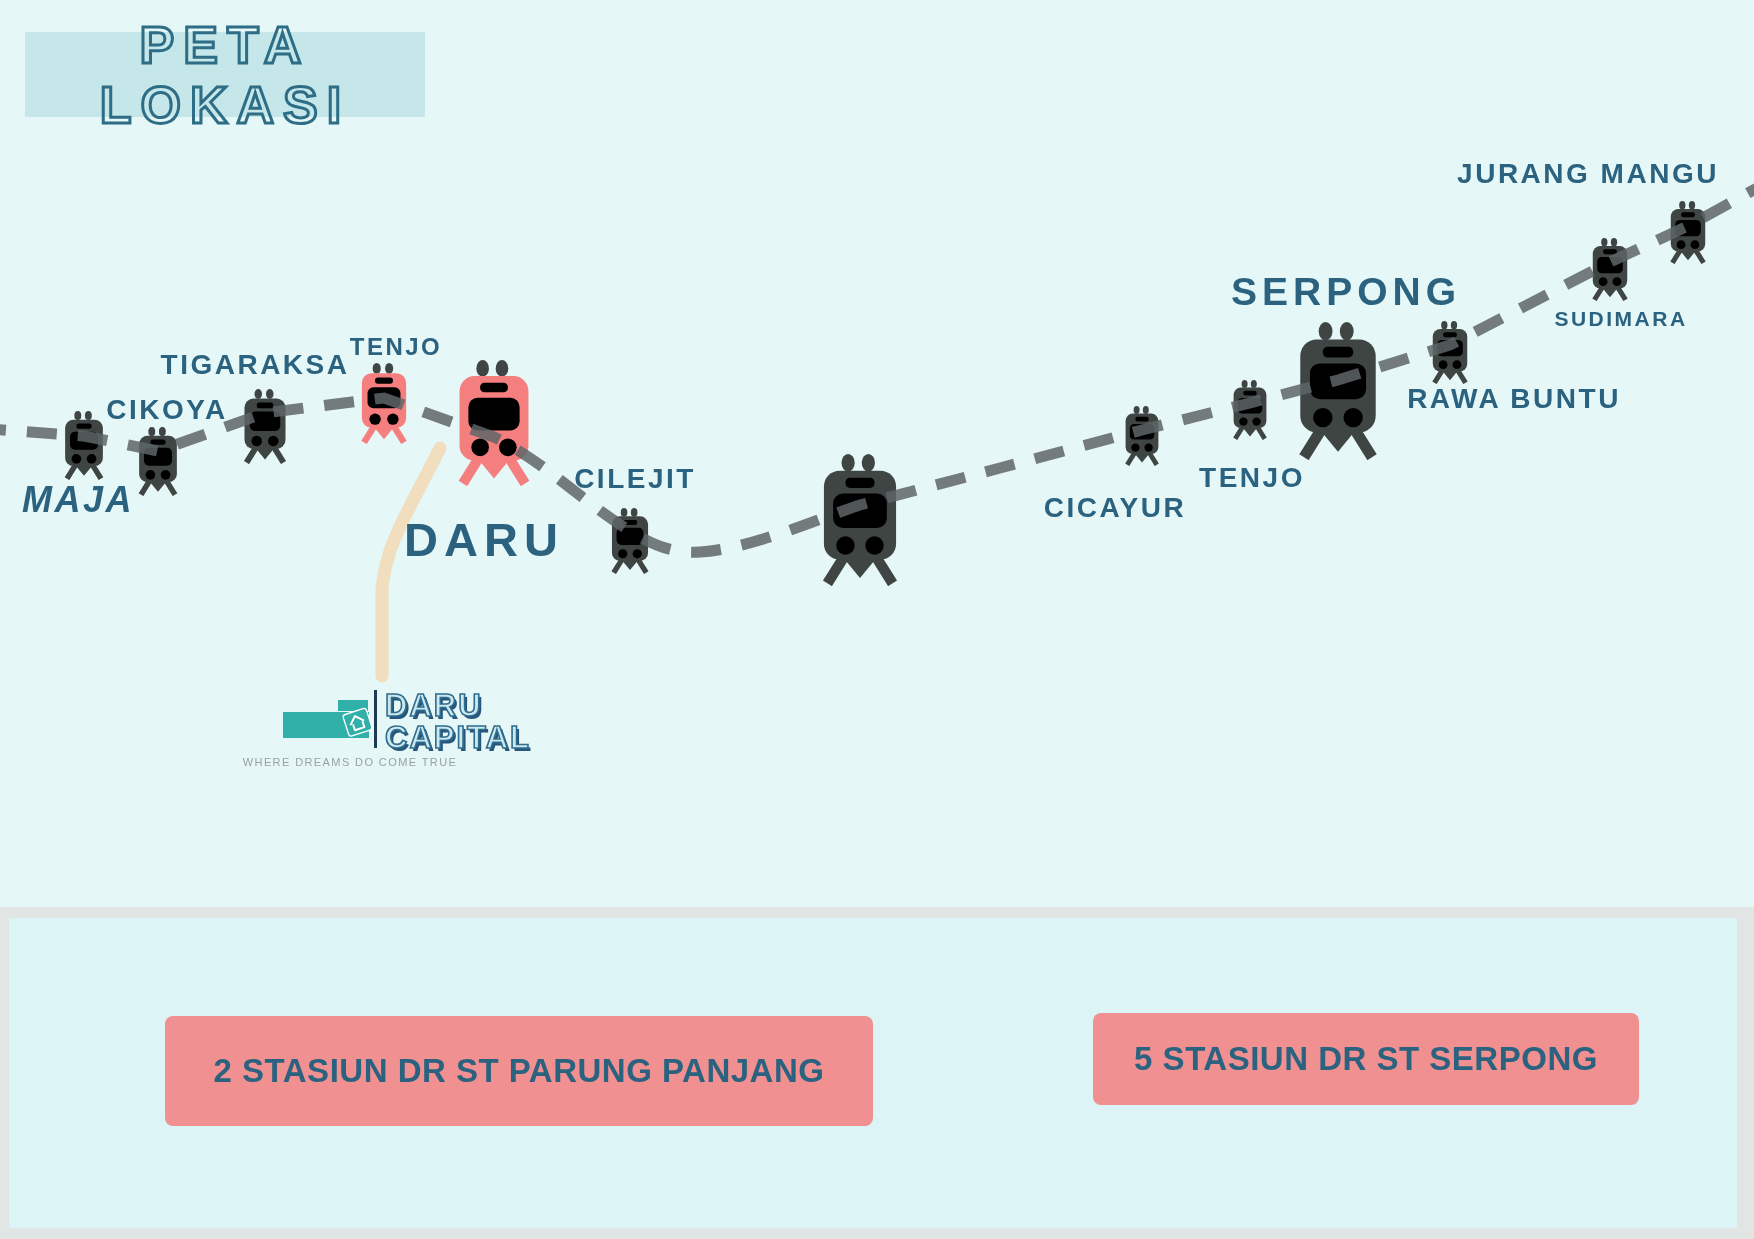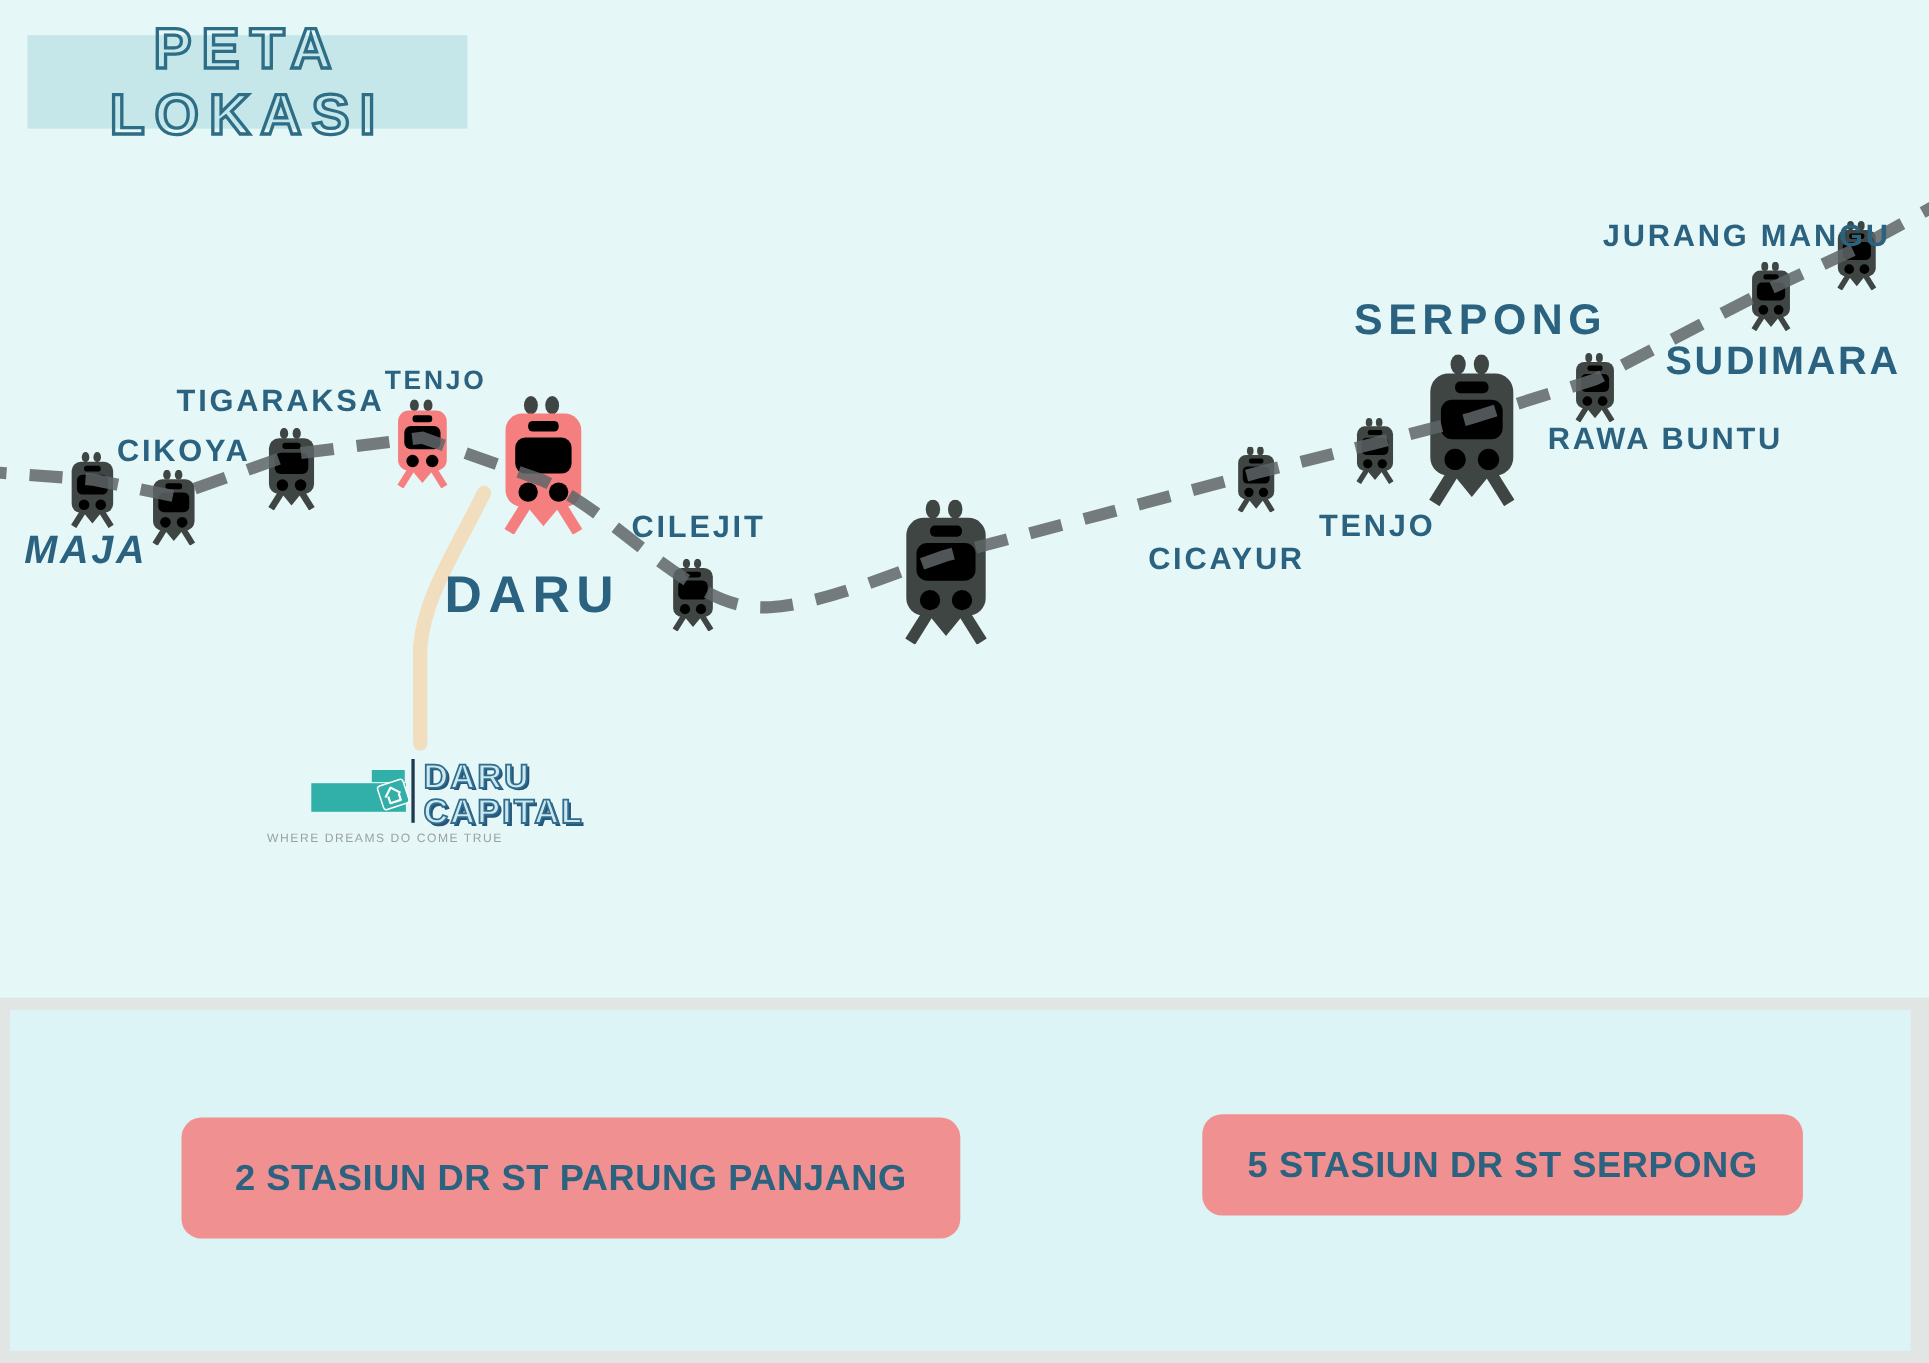--- a/index.html
+++ b/index.html
@@ -50,21 +50,21 @@
   .logo .w2{top:34px;}
   .logo .tagline{
     position:absolute;left:95px;top:68px;transform:translateX(-50%);
     font-size:11px;font-weight:400;letter-spacing:1.4px;white-space:nowrap;
     color:#9aa1a1;
   }
 
   .panel{position:absolute;left:0;top:907px;width:1754px;height:332px;background:var(--frame,#e1e5e3);z-index:5;}
   .panel-inner{position:absolute;left:9px;right:17px;top:11px;bottom:11px;background:var(--panel-bg,#dcf4f5);}
   .callout-box{
-    position:absolute;z-index:6;border-radius:18px;
+    position:absolute;z-index:6;border-radius:8px;
     background:var(--callout-bg,#f19090);
     display:flex;align-items:center;justify-content:center;
   }
   .callout-box span{
     font-weight:800;font-size:33px;letter-spacing:0.5px;white-space:nowrap;
     color:var(--label,#29607f);
   }
   .cb1{left:165px;top:1016px;width:708px;height:110px;}
   .cb2{left:1093px;top:1013px;width:546px;height:92px;}
   .ct1{left:46px;top:985px;width:100px;height:150px;}
@@ -148,22 +148,22 @@
       <div class="st-label" style="left: 78px; top: 479px; font-size: 36px; letter-spacing: 2.5px; font-style: italic;">MAJA</div>
       <div class="st-label" style="left: 167px; top: 394px; font-size: 28px; letter-spacing: 2.5px;">CIKOYA</div>
       <div class="st-label" style="left: 255px; top: 349px; font-size: 28px; letter-spacing: 2.5px;">TIGARAKSA</div>
       <div class="st-label" style="left: 396px; top: 333px; font-size: 24px; letter-spacing: 2.5px;">TENJO</div>
       <div class="st-label" style="left: 484px; top: 512px; font-size: 47px; letter-spacing: 6px;">DARU</div>
       <div class="st-label" style="left: 635px; top: 463px; font-size: 28px; letter-spacing: 2.5px;">CILEJIT</div>
       <div class="st-label" style="left: 1115px; top: 492px; font-size: 28px; letter-spacing: 2.5px;">CICAYUR</div>
       <div class="st-label" style="left: 1252px; top: 462px; font-size: 28px; letter-spacing: 2.5px;">TENJO</div>
       <div class="st-label" style="left: 1346px; top: 270px; font-size: 39px; letter-spacing: 5px;">SERPONG</div>
       <div class="st-label" style="left: 1514px; top: 383px; font-size: 28px; letter-spacing: 2.5px;">RAWA BUNTU</div>
-      <div class="st-label" style="left: 1621px; top: 307px; font-size: 36px; letter-spacing: 2.5px;">SUDIMARA</div>
-      <div class="st-label" style="left: 1588px; top: 158px; font-size: 28px; letter-spacing: 2.5px; margin-top: 41px;">JURANG MANGU</div>
+      <div class="st-label" style="left: 1621px; top: 307px; font-size: 21px; letter-spacing: 2.5px;">SUDIMARA</div>
+      <div class="st-label" style="left: 1588px; top: 158px; font-size: 28px; letter-spacing: 2.5px;">JURANG MANGU</div>
     </div>
 
   <div class="title-box">
     <span>PETA LOKASI</span>
   </div>
 
   <div class="logo">
     <div class="rect1"></div>
     <div class="rect2"></div>
     <svg class="house" viewBox="0 0 40 40">

